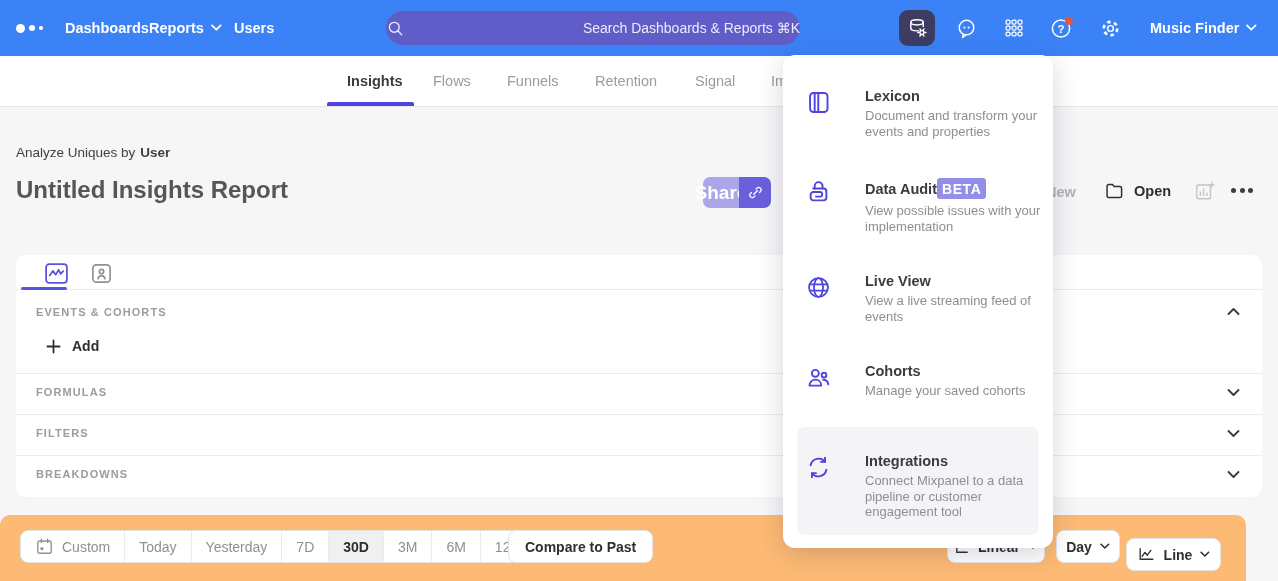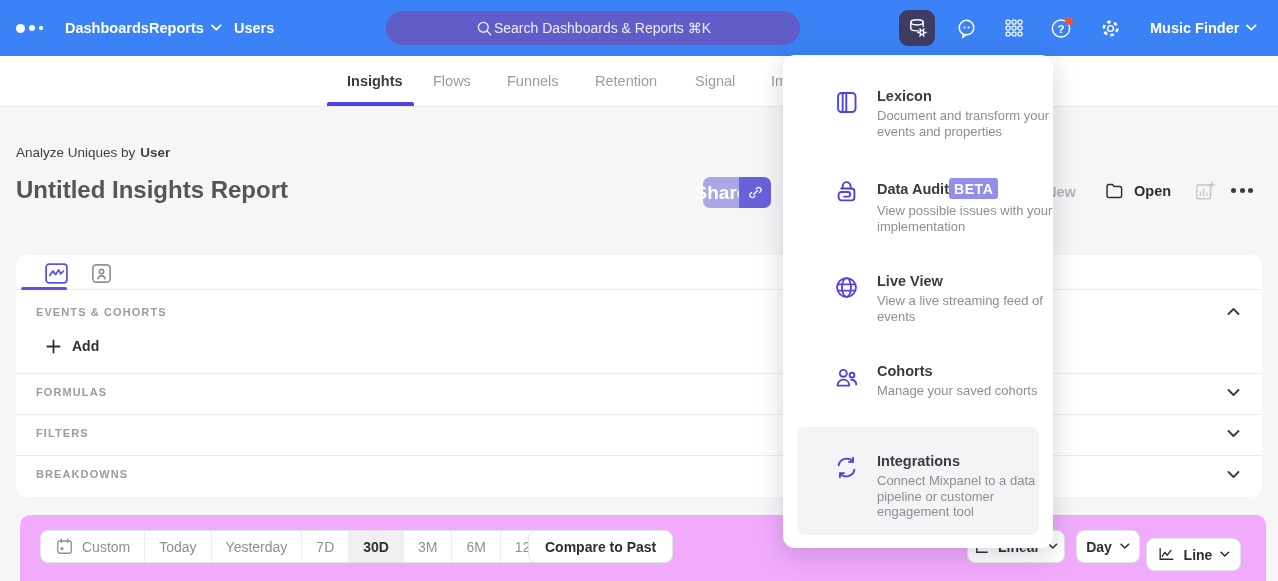--- a/index.html
+++ b/index.html
@@ -9,21 +9,21 @@
     background:#f6f6f7; font-family:"Liberation Sans", sans-serif;
   }
   
   .topbar { position:absolute; top:0; left:0; width:1278px; height:56px; background:#3b82f6; color:#fff; z-index:10; }
   .tb-item { position:absolute; top:0; height:56px; display:flex; align-items:center; gap:7px; font-size:14.5px; font-weight:600; color:#fff; cursor:pointer; }
   .logo { left:16px; gap:4px; }
   .logo i { display:block; border-radius:50%; background:#fff; }
   .logo .d1{ width:9px; height:9px; } .logo .d2{ width:6px; height:6px; } .logo .d3{ width:3.5px; height:3.5px; }
   .nav-dash { left:65px; } .nav-rep { left:149px; } .nav-users { left:234px; }
   .search { position:absolute; left:386px; top:11px; width:414px; height:34px; border-radius:17px;
-    background:#605dc9; display:flex; align-items:center; justify-content:center; 
+    background:#605dc9; display:flex; align-items:center; justify-content:space-between; 
     color:rgba(255,255,255,.88); font-size:14px; cursor:text; }
   .tile { position:absolute; top:10px; width:36px; height:36px; border-radius:9px; display:flex; align-items:center; justify-content:center; cursor:pointer; }
   .tile.active { background:#3e3c63; }
   .proj { left:1150px; }
   
   .tabbar { position:absolute; top:56px; left:0; width:1278px; height:51px; background:#fff; border-bottom:1px solid #e8e8ea; z-index:5; }
   .tab { position:absolute; top:0; height:50px; display:flex; align-items:center; font-size:14.5px; color:#9b9ba1; cursor:pointer; }
   .tab.active { color:#3b3b40; font-weight:700; }
   .tab-underline { position:absolute; left:327px; bottom:0; width:87px; height:4px; background:#4f44e0; border-radius:2px 2px 0 0; }
   
@@ -42,33 +42,33 @@
   .panel { position:absolute; left:16px; top:255px; width:1246px; height:242px; background:#fff; border-radius:10px; z-index:1; }
   .ptab { position:absolute; top:7px; cursor:pointer; }
   .ptab1 { left:28px; } .ptab2 { left:74px; }
   .ptab-divider { position:absolute; left:0; top:34px; width:100%; height:1px; background:#ececef; }
   .ptab-underline { position:absolute; left:5px; top:32px; width:46px; height:3px; background:#5a55e0; border-radius:2px; }
   .sec-label { position:absolute; left:20px; font-size:11px; font-weight:700; letter-spacing:1.1px; color:#9b9ba1; }
   .sec-chev { position:absolute; right:22px; cursor:pointer; }
   .divider { position:absolute; left:0; width:100%; height:1px; background:#ececef; }
   .add-btn { position:absolute; left:30px; top:83px; display:flex; align-items:center; gap:11px; font-size:14px; font-weight:700; color:#2f2f33; cursor:pointer; }
   
-  .bottom-card { position:absolute; left:20px; top:515px; width:1246px; height:66px; background:#f0abfc; border-radius:10px 10px 0 0; z-index:1; }
+  .bottom-card { position:absolute; left:0; top:515px; width:1246px; height:66px; background:#fdba74; border-radius:10px 10px 0 0; z-index:1; }
   .range { position:absolute; left:20px; top:15px; height:33px; display:flex; border:1px solid #e3e3e6; border-radius:8px; overflow:hidden; background:#fff; }
   .seg { display:flex; align-items:center; justify-content:center; gap:8px; padding:0 14px; font-size:14px; color:#8f8f95; border-right:1px solid #ececef; cursor:pointer; white-space:nowrap; }
   .seg:last-child { border-right:none; }
   .seg.active { background:#f0f0f1; color:#2f2f33; font-weight:700; }
   .btn { position:absolute; top:15px; height:33px; display:flex; align-items:center; justify-content:center; gap:8px;
     border:1px solid #e3e3e6; border-radius:8px; background:#fff; font-size:14px; font-weight:700; color:#2f2f33; cursor:pointer; white-space:nowrap; }
   .compare { left:508px; padding:12px 16px; }
   .b-linear { left:947px; width:98px; } .b-day { left:1056px; width:64px; } .b-line { left:1126px; width:95px;margin-top:8px; }
   
   .menu { position:absolute; left:783px; top:55px; width:270px; height:493px; background:#fff; border-radius:12px;
     box-shadow:0 6px 26px rgba(25,25,60,.18); z-index:40; }
-  .menu-item { position:absolute; left:50px; display:flex; gap:17px; z-index:2; cursor:pointer;justify-content:space-between; }
+  .menu-item { position:absolute; left:22px; display:flex; gap:33px; z-index:2; cursor:pointer;justify-content:space-between; }
   .mi-icon { flex:none; margin-top:1px; }
   .mi-title { font-size:14.5px; font-weight:700; color:#3b3b40; display:flex; align-items:center; }
   .mi-desc { font-size:13px; line-height:15.5px; color:#8e8e93; margin-top:4px; width:182px; }
   .badge { display:inline-block; background:#938ee9; color:#fff; font-size:14px; font-weight:700;
     letter-spacing:.6px; padding:2.5px 5px; border-radius:3px; }
   .mi-highlight { position:absolute; left:14px; top:372px; width:242px; height:108px; background:#f4f4f6; border-radius:8px; z-index:1; }
   svg { display:block; }
 </style>
 </head>
 <body>

